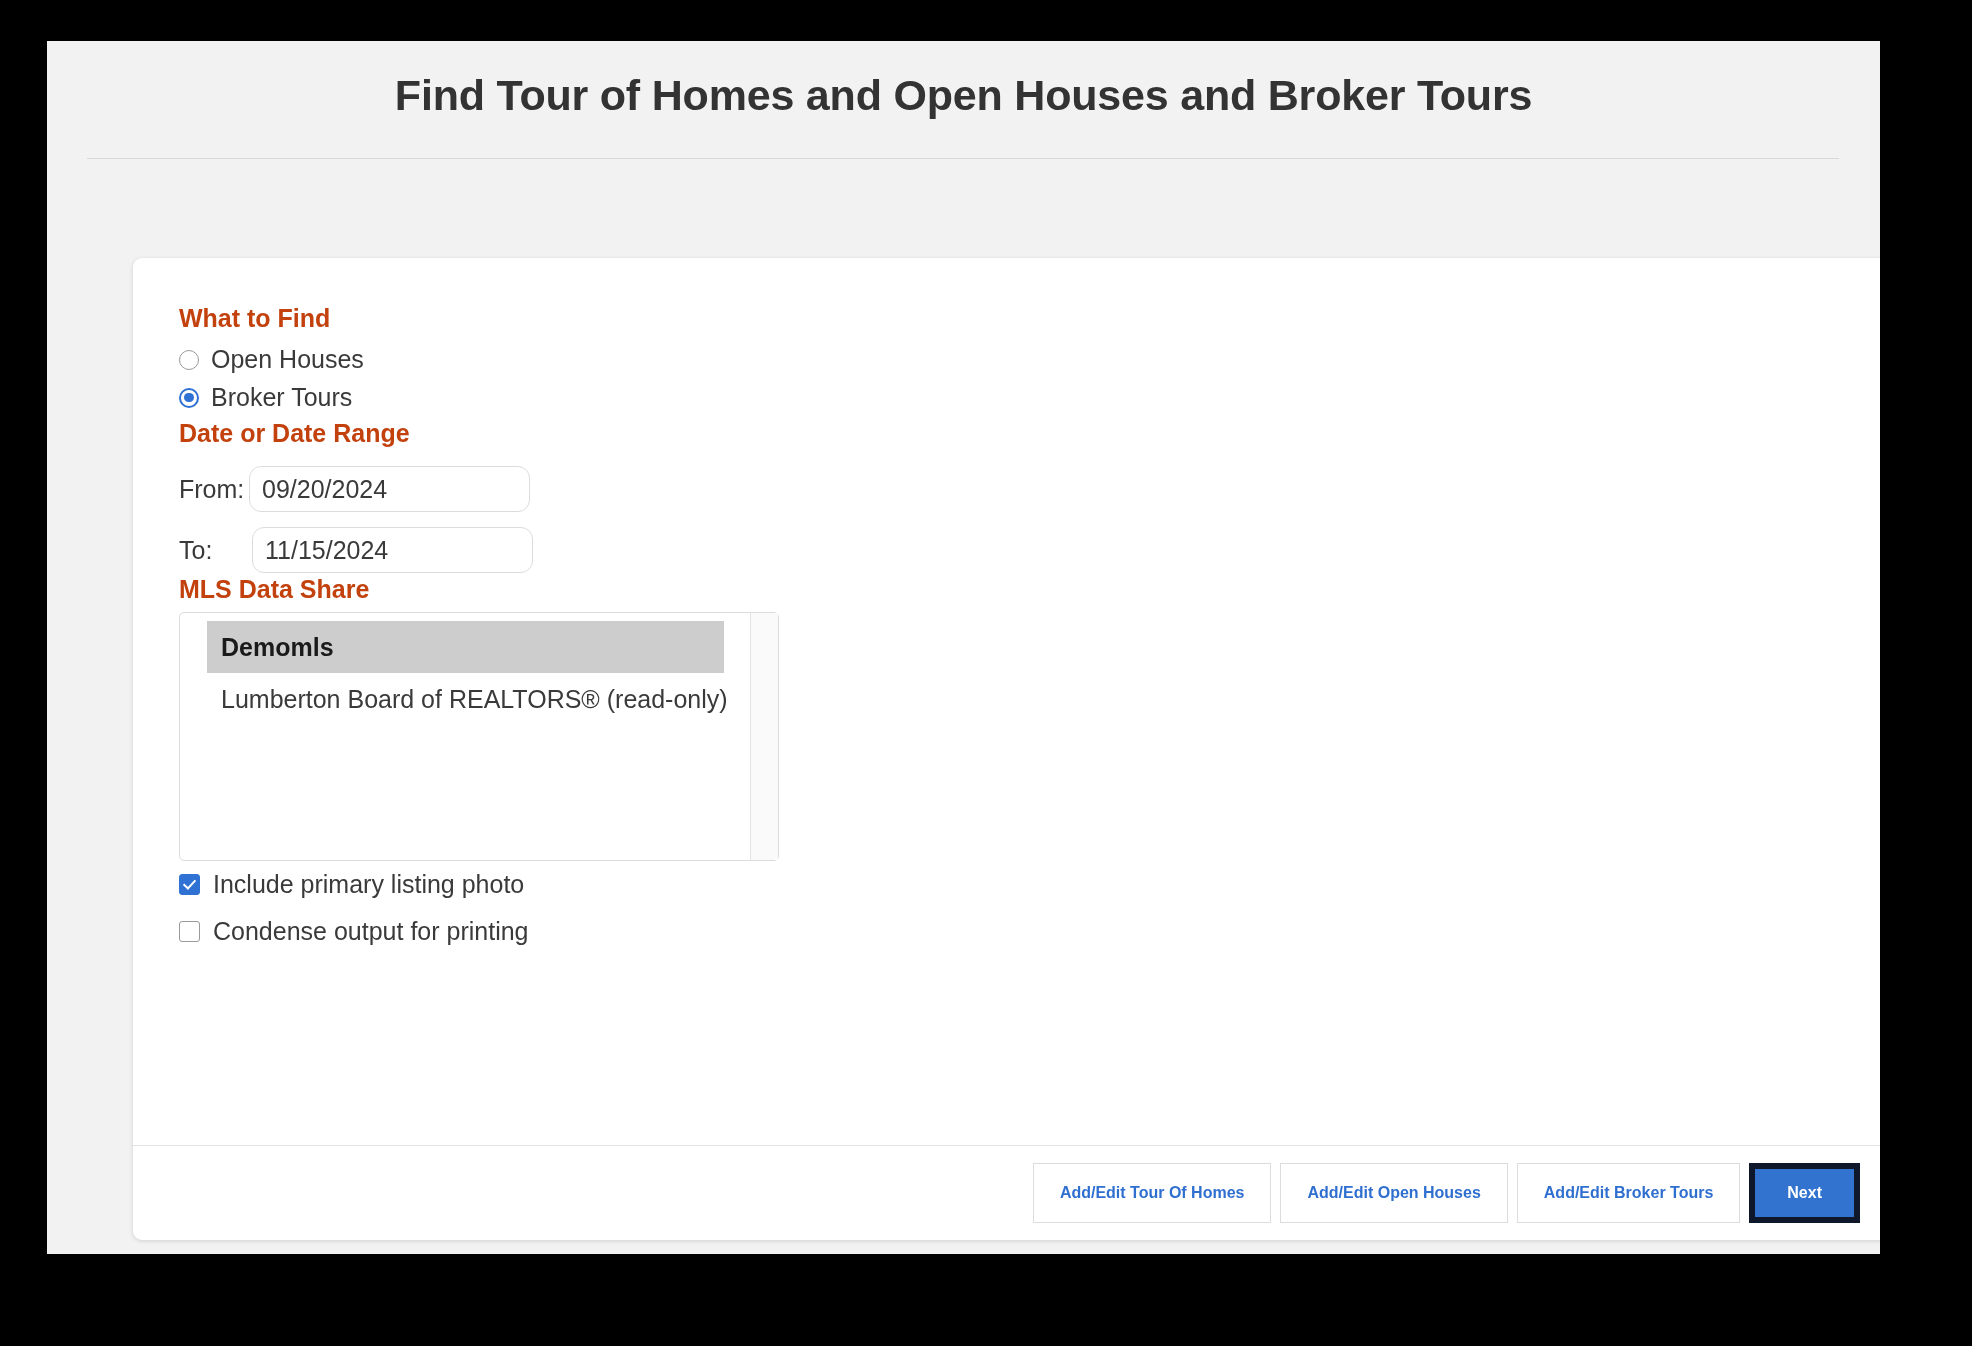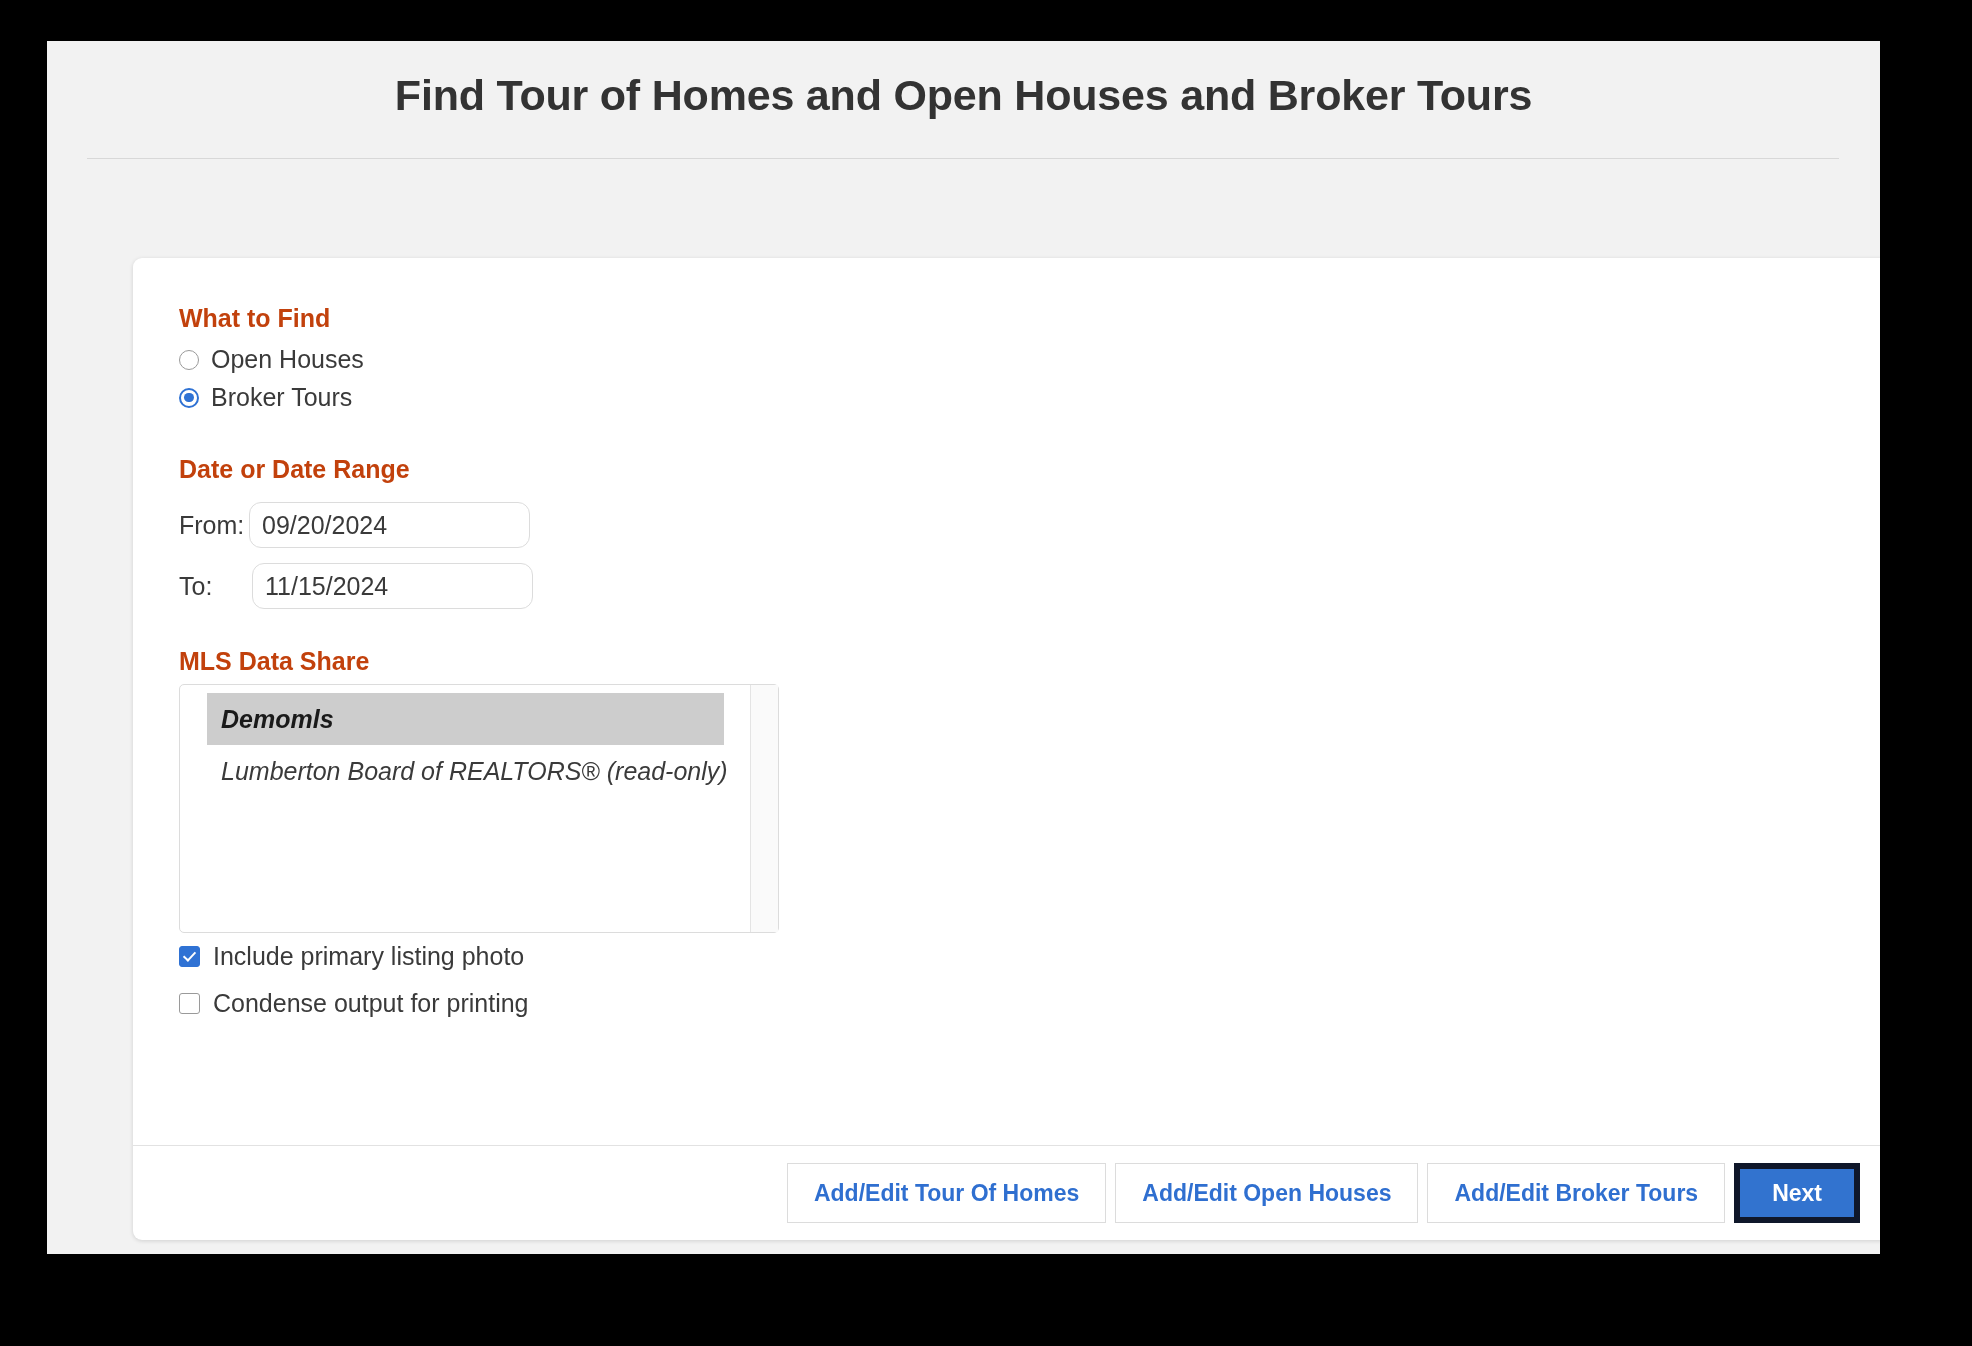--- a/index.html
+++ b/index.html
@@ -81,21 +81,21 @@
   }
 
   
   .section-label {
     font-size: 25px;
     font-weight: bold;
     color: #c2410c;
     margin: 0 0 6px 0;
     line-height: 1.3;
   }
-  .section-label.spaced { margin-top: 36px; }
+  .section-label.spaced { }
 
   
   .radio-row {
     display: flex;
     align-items: center;
     height: 38px;
     gap: 12px;
   }
   .radio-mark {
     width: 20px;
@@ -166,21 +166,20 @@
     border: 1px solid #dcdcdc;
     border-radius: 5px;
     background: #ffffff;
     margin-top: 3px;
     display: flex;
   }
   .listbox-items {
     flex: 1 1 auto;
     padding: 8px 0 0 0;
     overflow: hidden;
-    font-style: italic;
   }
   .listbox-option {
     font-size: 25px;
     color: #3a3a3a;
     height: 52px;
     line-height: 52px;
     padding: 0 14px;
     margin: 0 26px 0 27px;
     white-space: nowrap;
   }
@@ -232,21 +231,21 @@
   }
   .check-label {
     font-size: 25px;
     color: #3a3a3a;
     line-height: 1;
   }
 
   
   .btn {
     font-family: "Liberation Sans", sans-serif;
-    font-size: 23px;
+    font-size: 16px;
     font-weight: bold;
     height: 60px;
     border-radius: 0;
     cursor: pointer;
     display: inline-flex;
     align-items: center;
     justify-content: center;
     padding: 0 26px;
     white-space: nowrap;
     line-height: 1;

